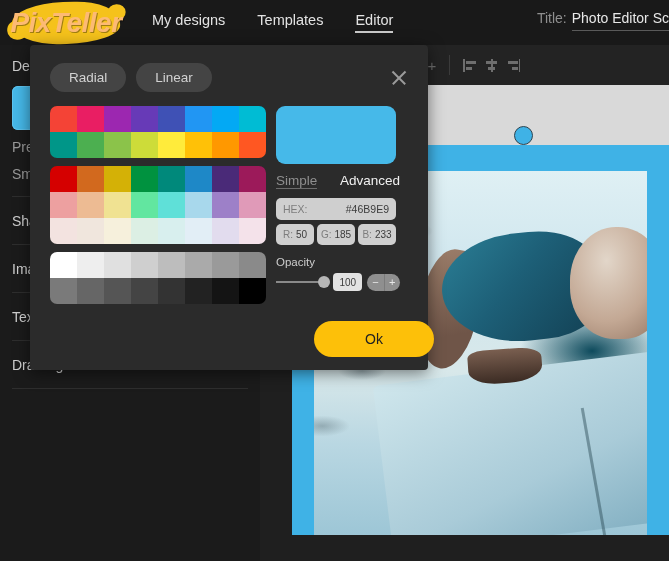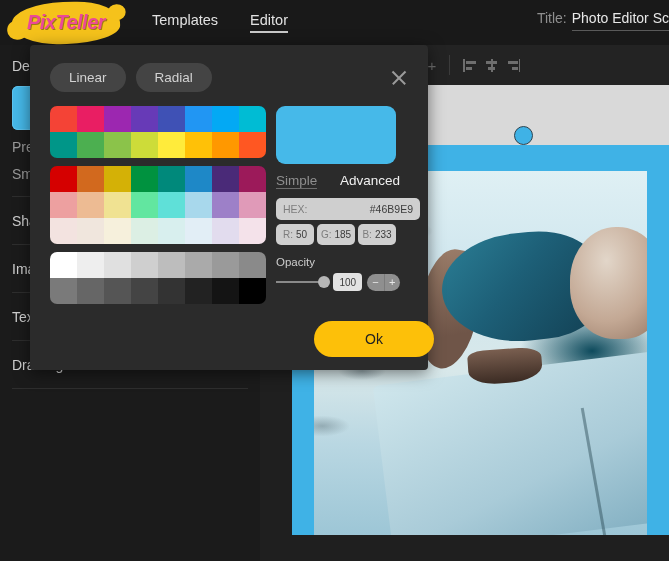--- a/index.html
+++ b/index.html
@@ -40,22 +40,22 @@
     border-radius: 50% 40% 55% 45%;
   }
   .logo-splat::after {
     content: ""; position: absolute;
     right: -6px; top: 4px; width: 18px; height: 16px;
     background: #f5c21b;
     border-radius: 50%;
   }
   .logo-text {
     position: relative; z-index: 2;
-    color: #ec4899;
-    font-size: 20px;
+    color: #fdba74;
+    font-size: 28px;
     font-weight: bold;
     font-style: italic;
     letter-spacing: -0.5px;
     text-shadow: 1px 1px 0 rgba(0,0,0,.35);
     white-space: nowrap;
     text-align: center;
   }
   .nav-links { display: flex; align-items: center; margin-left: 26px; gap: 32px; height: 45px; }
   .nav-link {
     color: #e2e2e2; font-size: 14.5px;
@@ -274,21 +274,21 @@
     display: flex; justify-content: space-between; align-items: baseline;
     margin-top: 9px;
   }
   .sa-simple {
     color: #8f8f8f; font-size: 13.5px;
     border-bottom: 1px solid #6c6c6c; cursor: pointer;
   }
   .sa-adv { color: #f0f0f0; font-size: 13.5px; cursor: pointer; }
 
   .hex-field {
-    margin-top: 9px; width: 144px; height: 22px;
+    margin-top: 9px; width: 120px; height: 22px;
     background: #cfcfcf; border-radius: 5px;
     display: flex; align-items: center; justify-content: space-between;
     padding: 0 7px; cursor: text;
   }
   .hex-lab { color: #7d7d7d; font-size: 10.5px; }
   .hex-val { color: #3c3c3c; font-size: 10.5px; }
 
   .rgb-row { display: flex; gap: 3px; margin-top: 4px; width: 120px; }
   .rgb-field {
     flex: 1; height: 21px; background: #cfcfcf; border-radius: 5px;
@@ -337,20 +337,21 @@
 <body>
 
 <div id="app">
 
   <div class="topnav">
     <div class="logo-wrap">
       <div class="logo-splat"></div>
       <div class="logo-text">PixTeller</div>
     </div>
     <div class="nav-links">
+      <div class="nav-link">My designs</div>
       <div class="nav-link">Templates</div>
       <div class="nav-link active">Editor</div>
     </div>
     <div class="title-area">
       <span class="title-label">Title:</span>
       <span class="title-value">Photo Editor Sc</span>
     </div>
   </div>
 
   <div class="sidebar">
@@ -410,22 +411,22 @@
         <div class="ph-crack"></div>
       </div>
       <div class="ab-side-blue-l"></div>
       <div class="ab-side-blue-r"></div>
     </div>
     <div class="canvas-scroll-shadow"></div>
   </div>
 
   <div class="modal">
     <div class="modal-tabs">
+      <div class="mtab">Radial</div>
       <div class="mtab">Linear</div>
-      <div class="mtab">Radial</div>
     </div>
     <div class="modal-close">
         <i></i>
         <i></i>
       </div>
 
     <div class="modal-body">
       <div class="palettes">
         <div class="pal-block" id="pal-vivid">
             <div class="pal-row">

